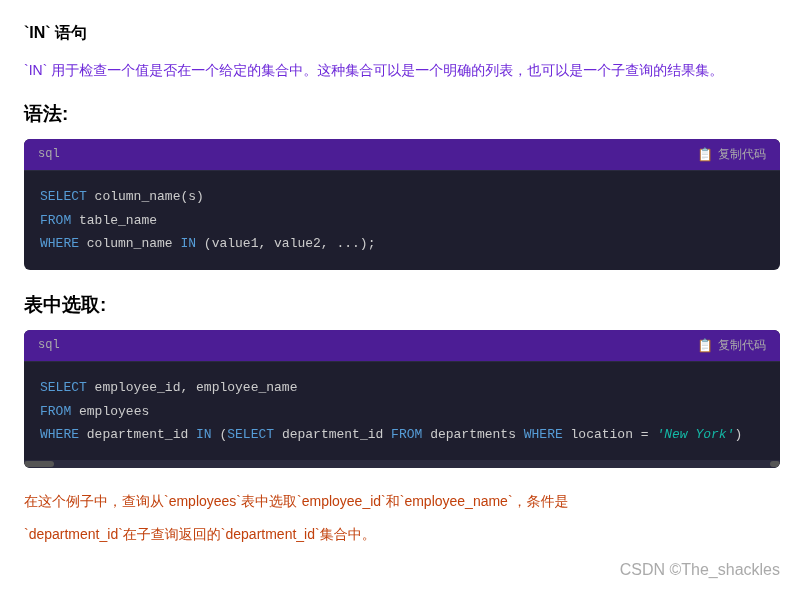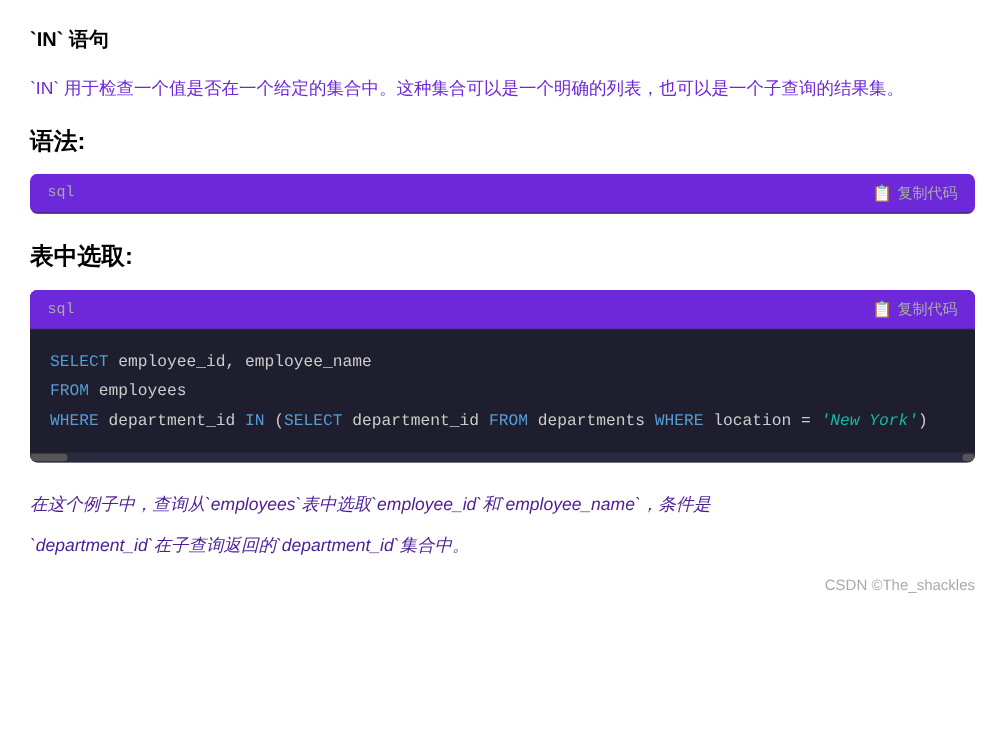--- a/index.html
+++ b/index.html
@@ -39,21 +39,21 @@
       border-radius: 6px;
       margin-bottom: 20px;
       overflow: hidden;
     }
 
     .code-block-header {
       display: flex;
       justify-content: space-between;
       align-items: center;
       padding: 6px 14px;
-      background: #6d28d9;
+      background: #4c1d95;
       border-bottom: 1px solid #2a2a3e;
     }
 
     .code-lang-label {
       color: #aaa;
       font-size: 12px;
       font-family: 'Courier New', monospace;
     }
 
     .copy-btn {
@@ -113,49 +113,53 @@
       right: 0;
       top: 1px;
       height: 6px;
       width: 10px;
       background: #555;
       border-radius: 3px;
     }
 
     .bottom-note {
       font-size: 14px;
-      color: #4c1d95;
+      color: #c2410c;
       line-height: 1.9;
       margin-bottom: 6px;
-      font-style: italic;
     }
 
     .footer {
       text-align: right;
       color: #aaa;
-      font-size: 12px;
+      font-size: 16px;
       margin-top: 10px;
     }
   </style>
 </head>
 <body>
 
 <h1 class="section-title">`IN` 语句</h1>
 
 <p class="description">`IN` 用于检查一个值是否在一个给定的集合中。这种集合可以是一个明确的列表，也可以是一个子查询的结果集。</p>
 
 <p class="sub-title">语法:</p>
 
 <div class="code-block-wrapper">
   <div class="code-block-header">
     <span class="code-lang-label">sql</span>
     <button class="copy-btn">
       <span class="copy-icon">📋</span>
       <span>复制代码</span>
     </button>
+  </div>
+  <div class="code-block-body">
+    <pre><span class="kw">SELECT</span> column_name(s)
+<span class="kw">FROM</span> table_name
+<span class="kw">WHERE</span> column_name <span class="kw">IN</span> (value1, value2, ...);</pre>
   </div>
 </div>
 
 <p class="sub-title">表中选取:</p>
 
 <div class="code-block-wrapper">
   <div class="code-block-header">
     <span class="code-lang-label">sql</span>
     <button class="copy-btn">
       <span class="copy-icon">📋</span>

